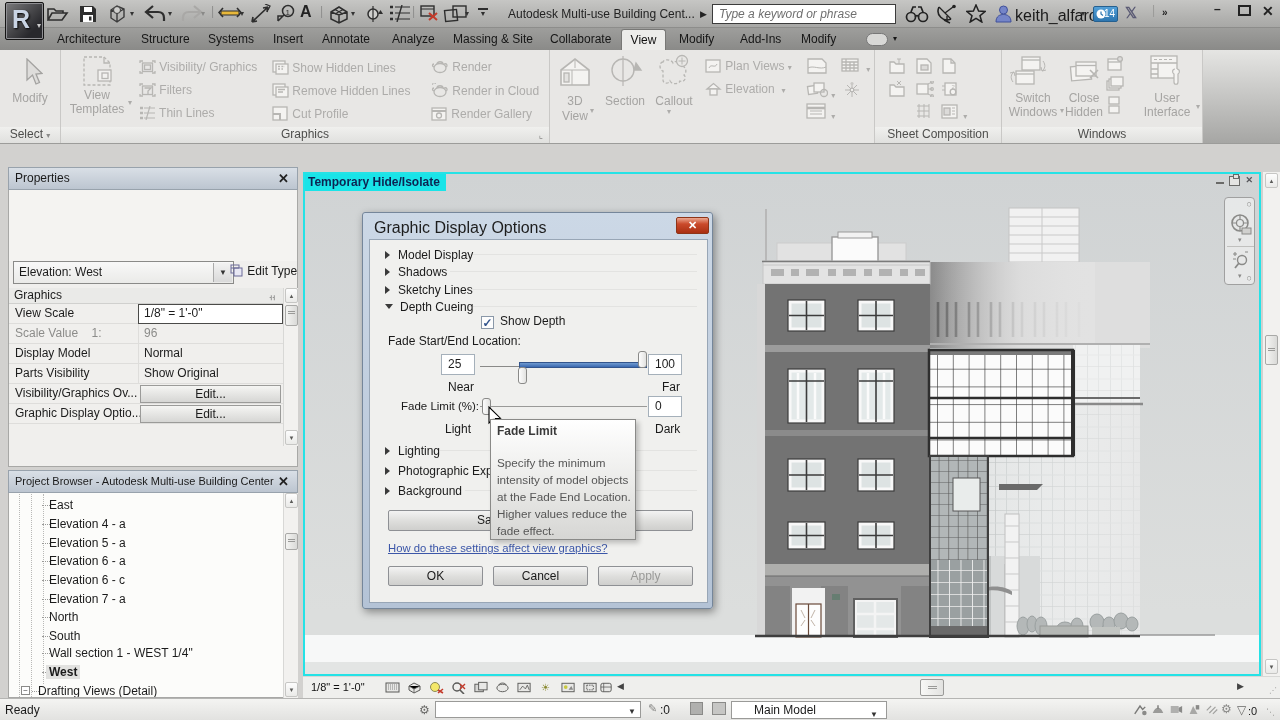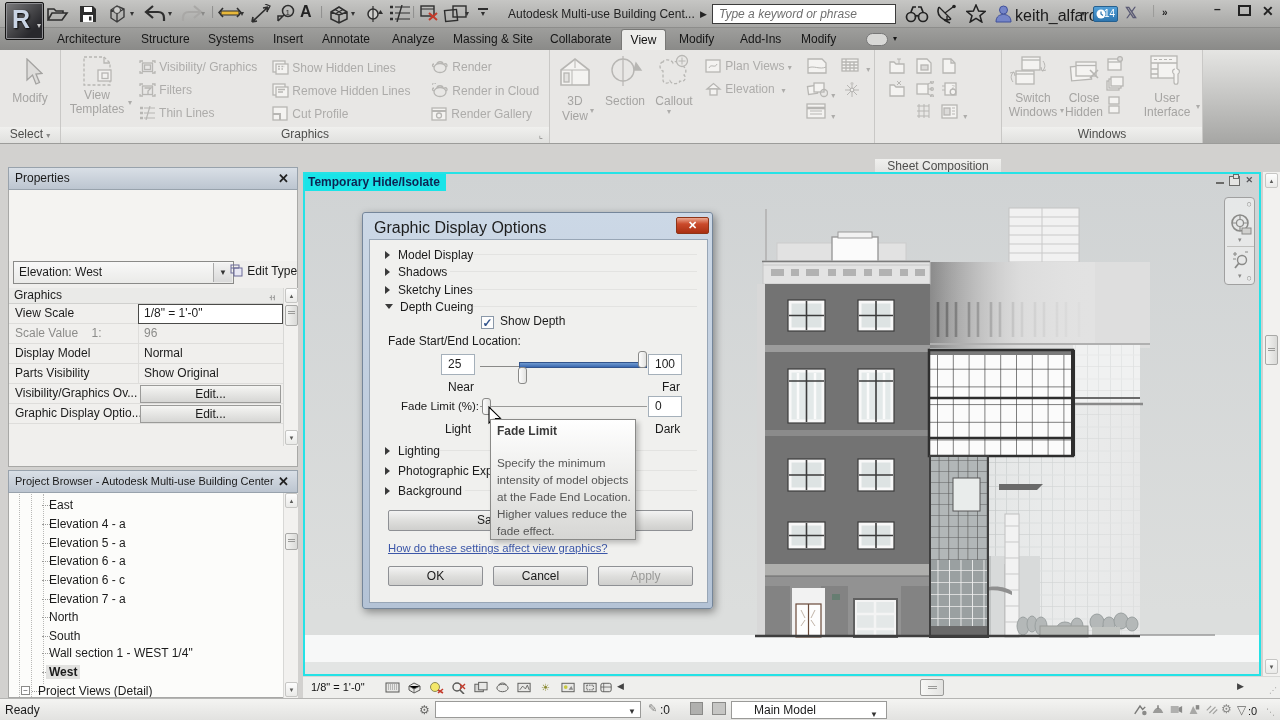--- a/index.html
+++ b/index.html
@@ -410,21 +410,21 @@
       <div class="bigbtn" style="left:1136px;top:41px;width:62px;">User<br>Interface</div>
       <span class="ritem" style="left:1196px;top:52px;font-size:8px;">▾</span>
     </div>
     <div class="rsep" style="left:60px;"></div>
     <div class="rsep" style="left:549px;"></div>
     <div class="rsep" style="left:874px;"></div>
     <div class="rsep" style="left:1001px;"></div>
     <div class="rsep" style="left:1202px;"></div>
     <div class="rlabel" style="left:0;width:60px;">Select <span class="dcaret">▾</span></div>
     <div class="rlabel" style="left:61px;width:488px;">Graphics <span style="position:absolute;right:6px;top:1px;color:#8a8a88;font-size:9px;">⌞</span></div>
-    <div class="rlabel" style="left:875px;width:126px;margin-top:32px;">Sheet Composition</div>
+    <div class="rlabel" style="left:875px;width:126px;">Sheet Composition</div>
     <div class="rlabel" style="left:1002px;width:200px;">Windows</div>
     <div id="ribend"></div>
   </div>
 
   <div id="props">
     <div class="dockhdr" style="left:-1px;top:-1px;width:290px;">Properties<span class="dockx">✕</span></div>
     <div style="position:absolute;left:0;top:22px;width:288px;height:71px;background:#f4f3f1;"></div>
     <div id="typesel">Elevation: West<span class="dd">▼</span></div>
     <div id="edittype"><svg width="14" height="13" viewBox="0 0 14 13" style="vertical-align:-2px;">
           <rect x="1" y="1" width="8" height="8" fill="none" stroke="#6a6a98" stroke-width="1"></rect>
@@ -490,21 +490,21 @@
       <div class="titem" style="top:4px;">East</div>
       <div class="titem" style="top:23px;">Elevation 4 - a</div>
       <div class="titem" style="top:42px;">Elevation 5 - a</div>
       <div class="titem" style="top:60px;">Elevation 6 - a</div>
       <div class="titem" style="top:79px;">Elevation 6 - c</div>
       <div class="titem" style="top:98px;">Elevation 7 - a</div>
       <div class="titem" style="top:116px;">North</div>
       <div class="titem" style="top:135px;">South</div>
       <div class="titem" style="top:152px;">Wall section 1 - WEST 1/4"</div>
       <div class="titem" style="top:171px;font-weight:bold;background:#e2e2e0;padding:0 3px;left:37px;">West</div>
-      <div class="titem" style="top:190px;left:29px;">Project Views (Detail)</div>
+      <div class="titem" style="top:190px;left:29px;">Drafting Views (Detail)</div>
       <span style="position:absolute;left:12px;top:192px;width:9px;height:9px;border:1px solid #8a8a88;background:#fff;font-size:8px;line-height:7px;text-align:center;color:#444;">−</span>
     </div>
     <div class="vscroll" style="left:274px;top:22px;height:205px;">
       <div class="sbtn" style="top:0px;">▲</div>
       <div class="sthumb" style="top:40px;height:17px;">
           <span class="sgrip"></span>
         </div>
       <div class="sbtn" style="top:189px;">▼</div>
     </div>
   </div>

